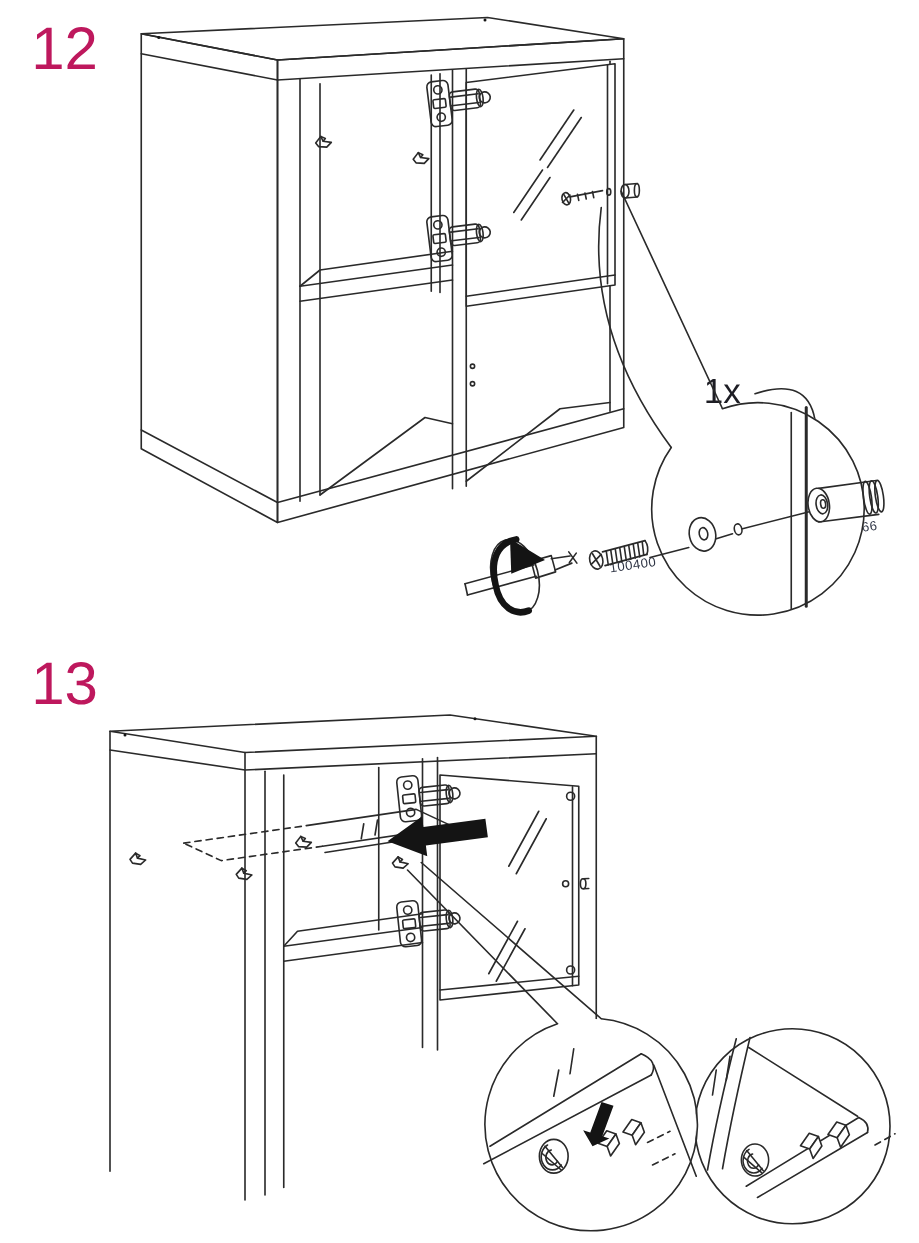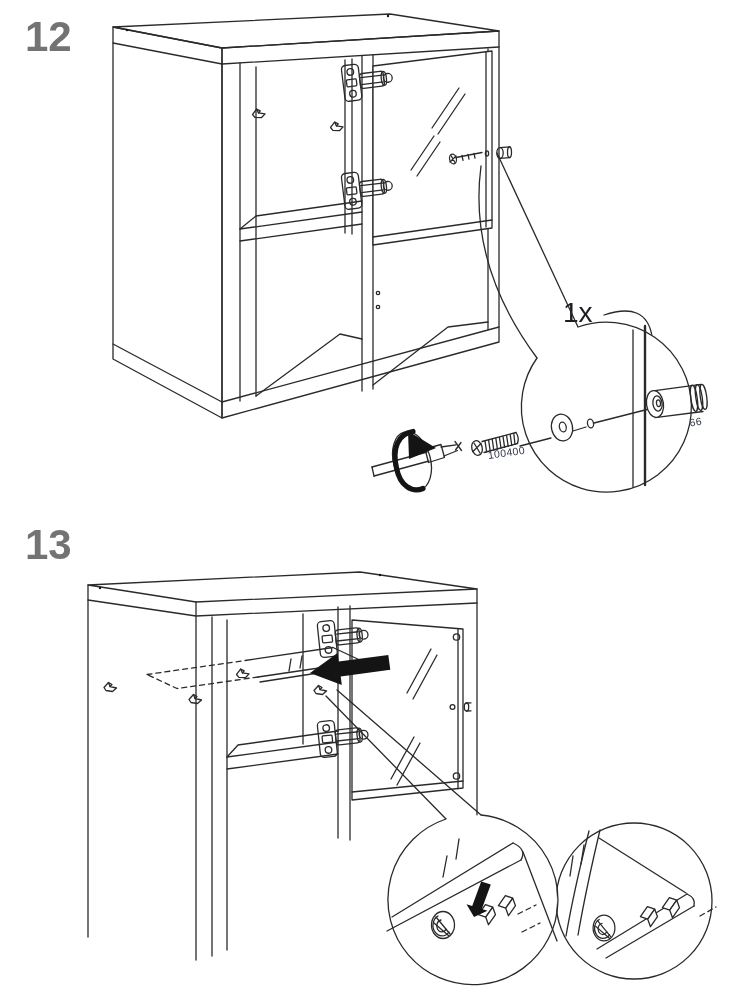--- a/index.html
+++ b/index.html
@@ -1,19 +1,19 @@
 <!DOCTYPE html>
 <html><head>
 <meta charset="utf-8">
 <style>
   html,body{margin:0;padding:0;background:#fff;}
   .page{position:relative;width:735px;height:994px;background:#ffffff;overflow:hidden;
         font-family:"Liberation Sans", sans-serif;}
   .art{position:absolute;left:0;top:0;}
-  .step-number{position:absolute;font-size:42px;font-weight:700;color:#737373;line-height:1;}
+  .step-number{position:absolute;font-size:48px;font-weight:400;color:#be185d;line-height:1;}
   #step12-num{left:25px;top:16px;}
   #step13-num{left:25px;top:524px;}
   .qty-label{position:absolute;left:563px;top:297px;font-size:28px;color:#1d1d24;}
   .part-label{position:absolute;font-size:10.5px;color:#2f3545;letter-spacing:.4px;
               transform:rotate(-8deg);transform-origin:left top;white-space:nowrap;}
   #lbl-screw{left:487px;top:449px;}
   #lbl-washer{left:549px;top:443px;}
   #lbl-knob{left:664px;top:420px;}
   
   .ln{fill:none;stroke:#2a2a2a;stroke-width:1.3;stroke-linejoin:round;stroke-linecap:round;}

